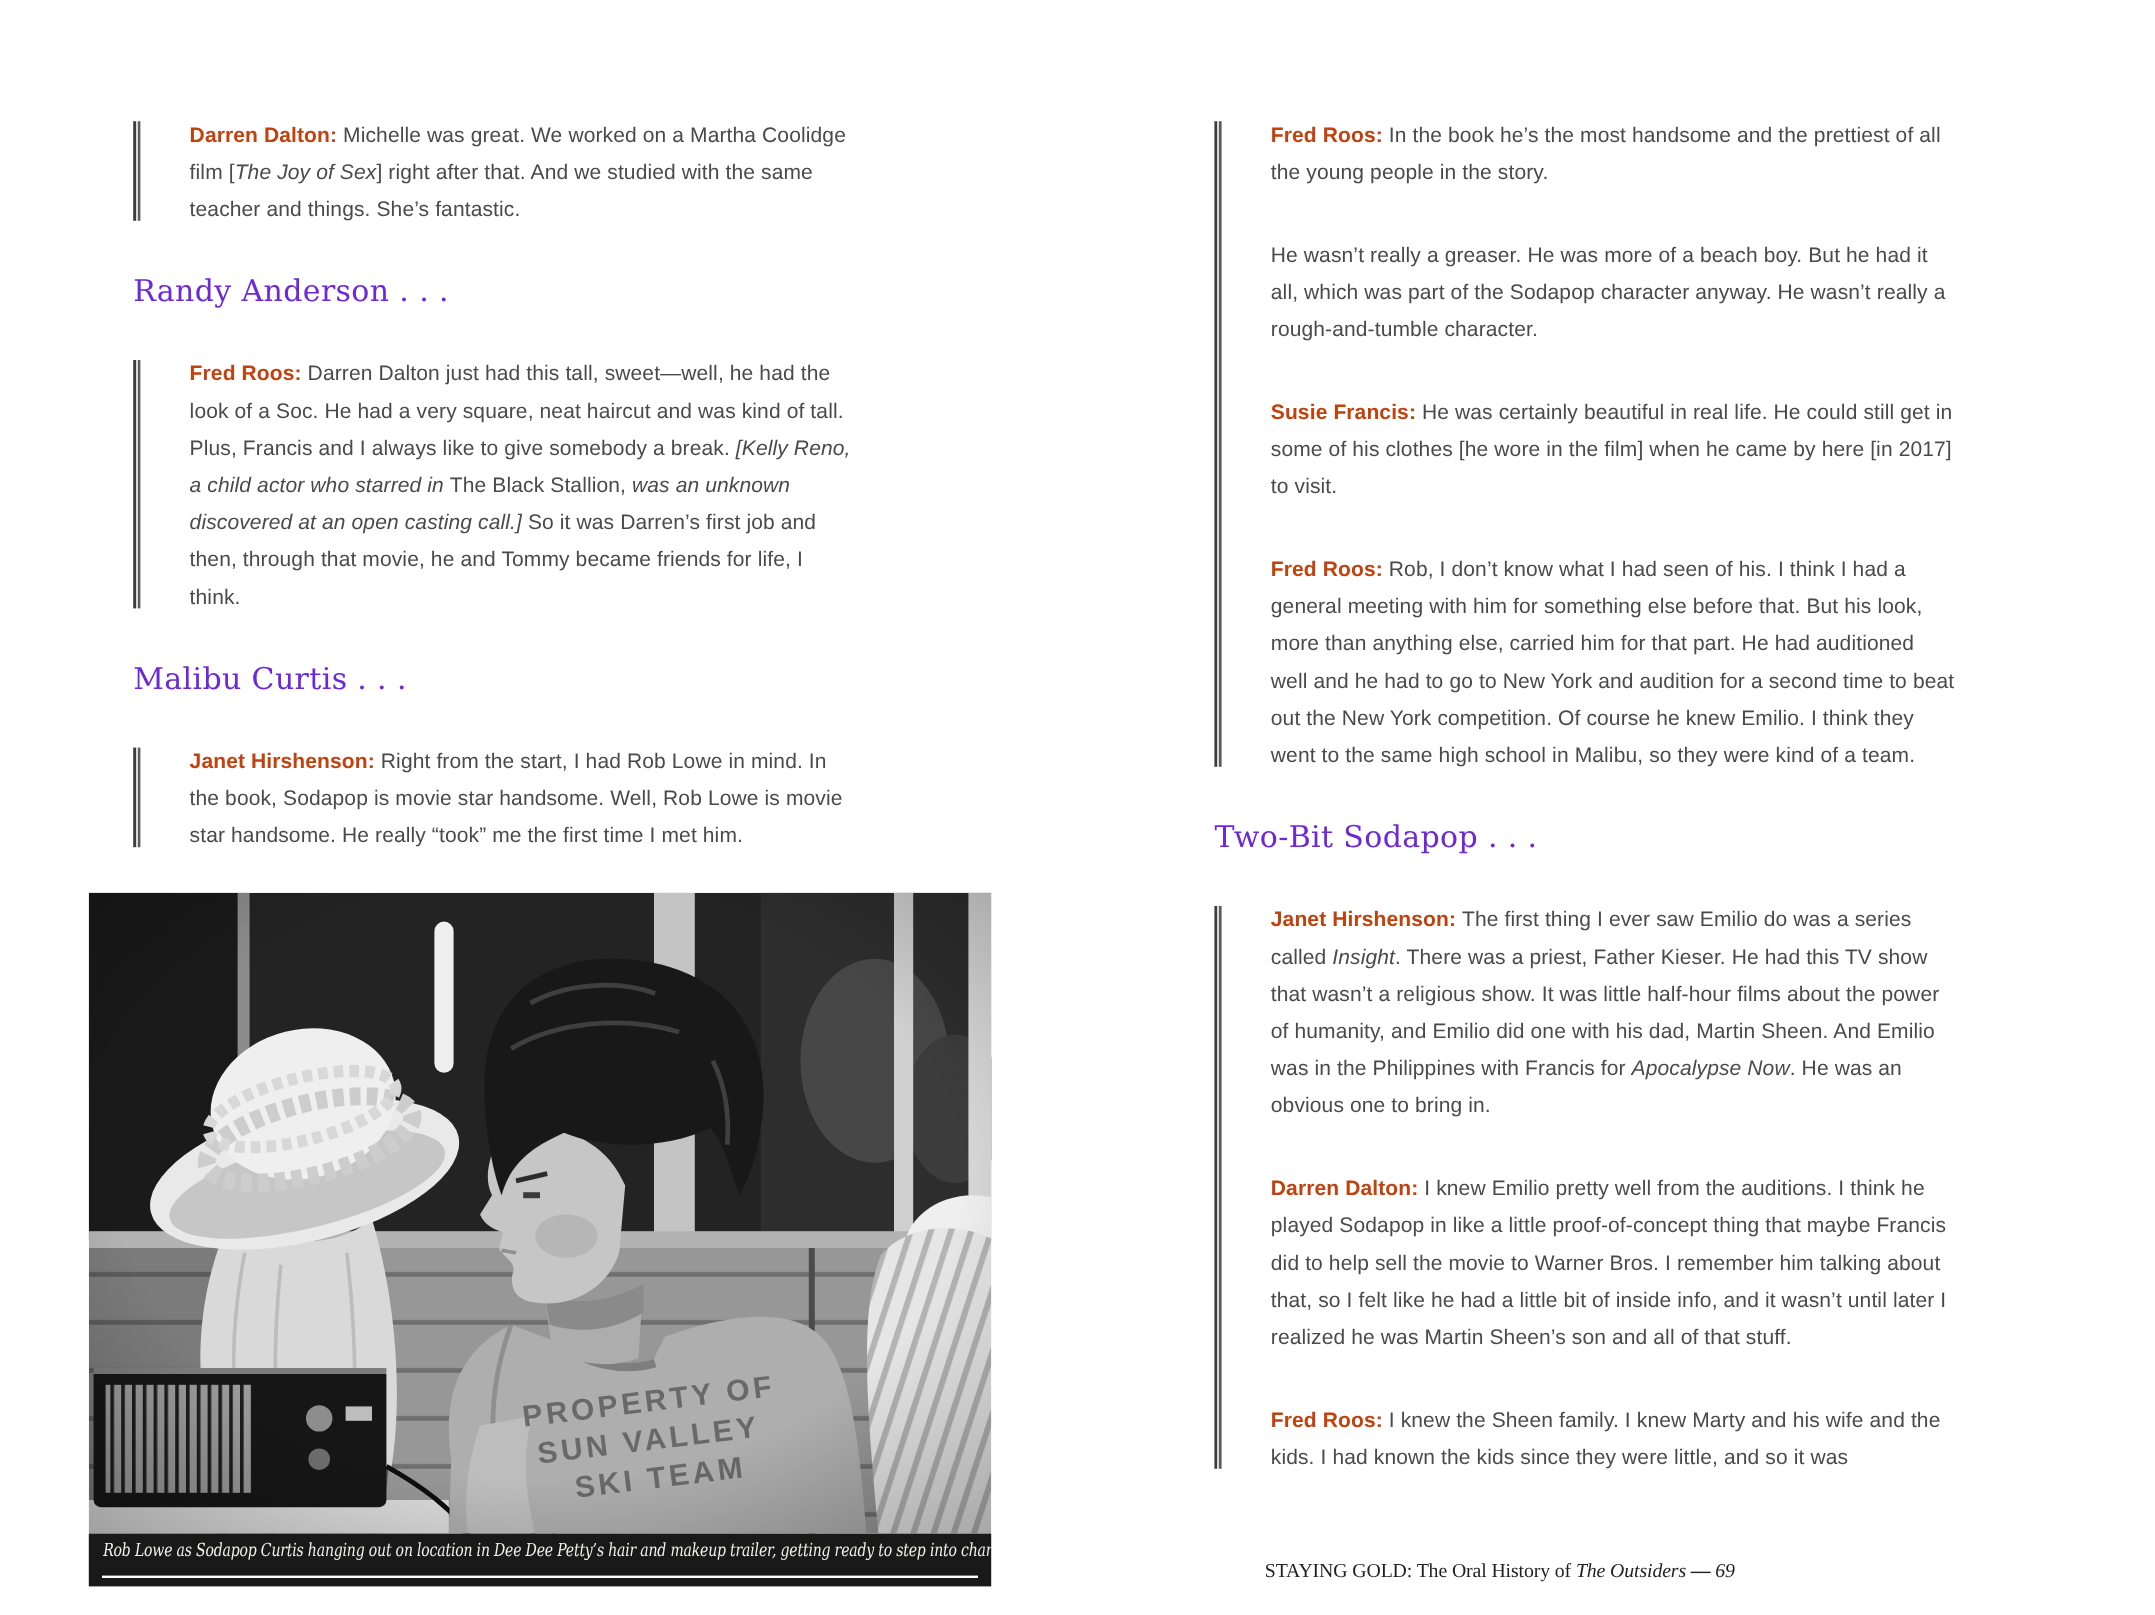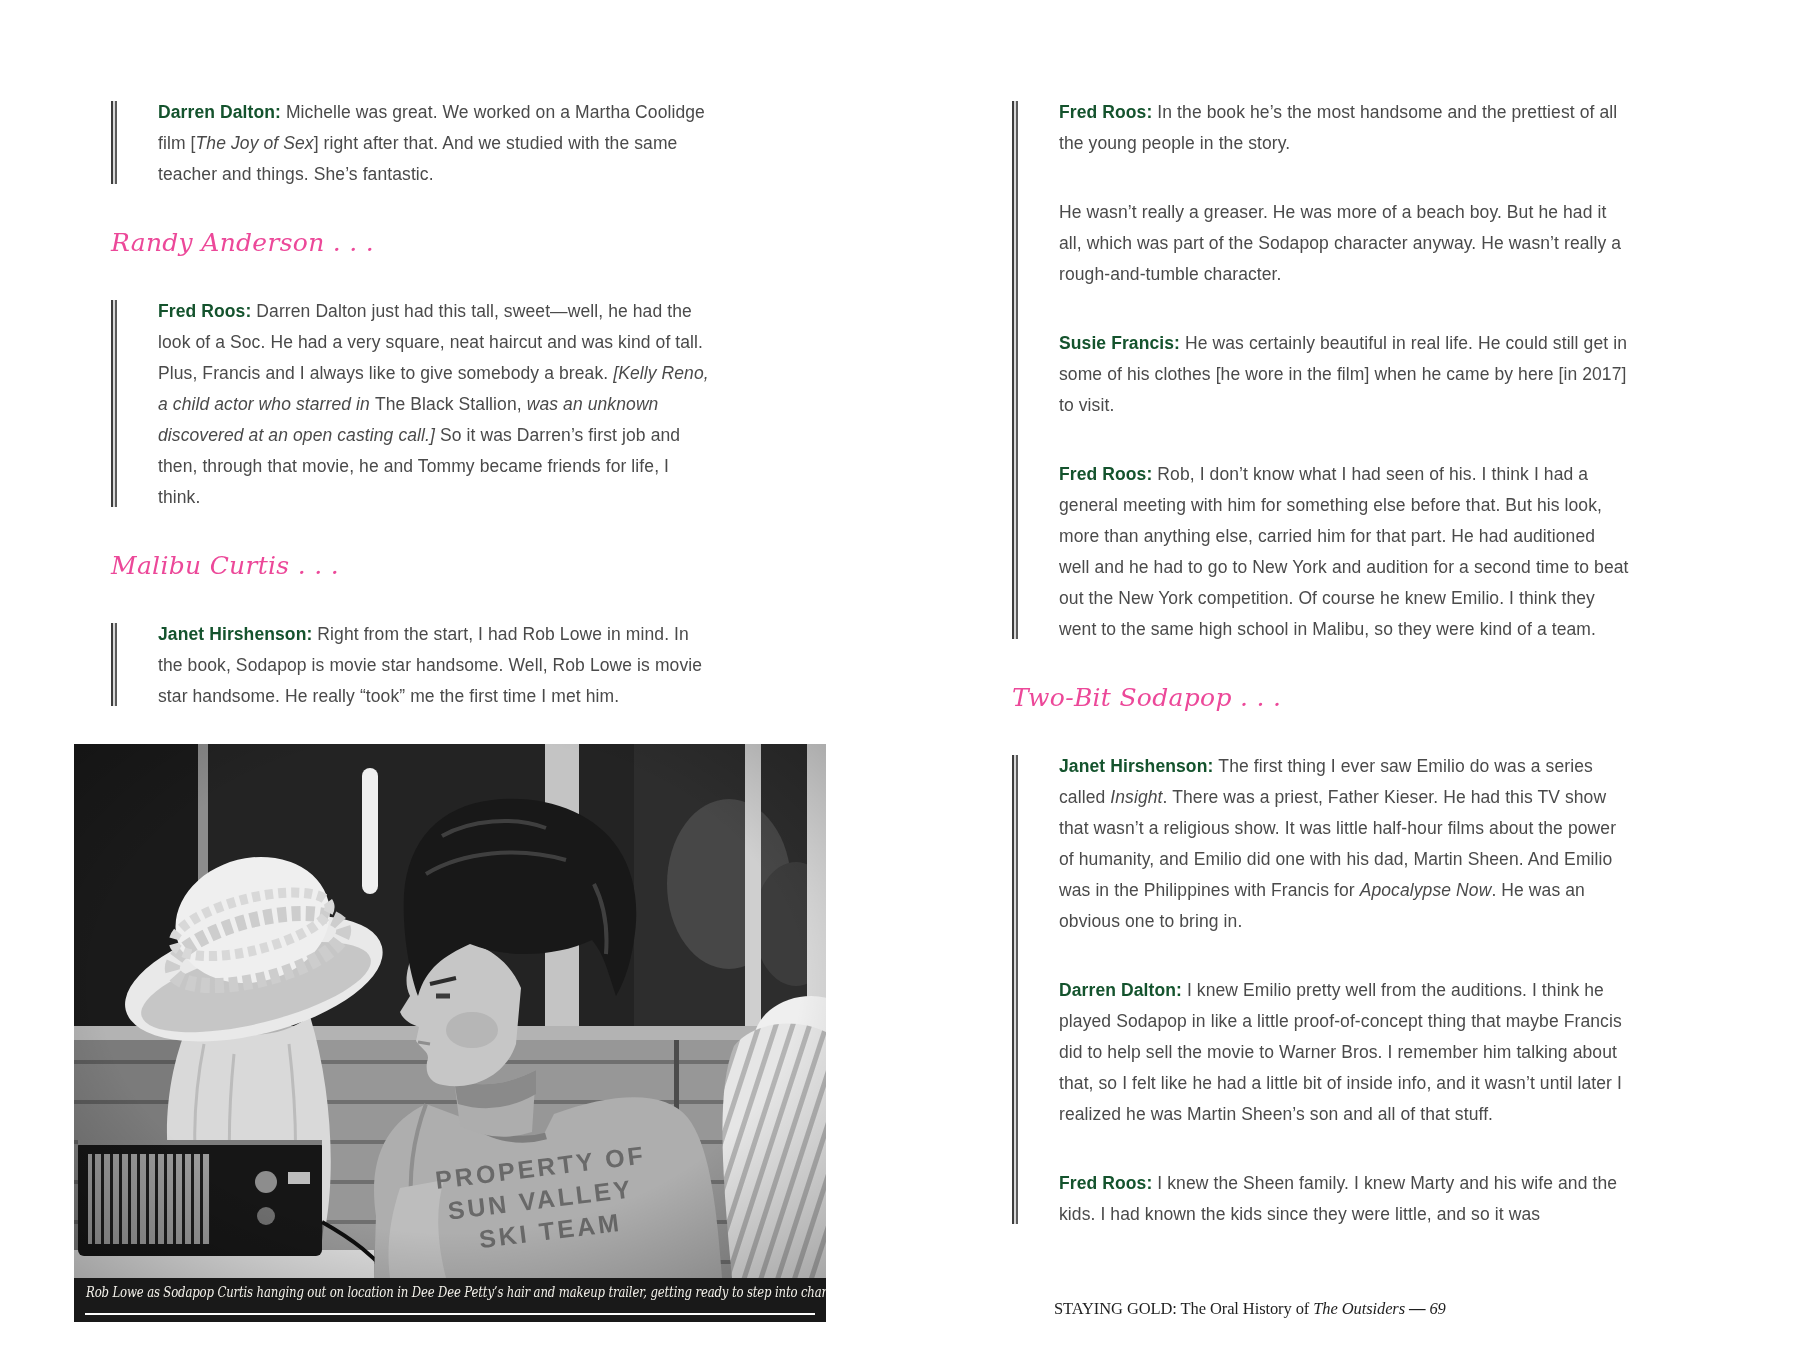--- a/index.html
+++ b/index.html
@@ -8,24 +8,24 @@
 
   .col{position:absolute;top:97px;}
   .col-left{left:111px;width:600px;}
   .col-right{left:1012px;width:618px;}
 
   .quote-group{position:relative;padding-left:47px;margin:0 0 38px 0;}
   .quote-group::before{content:"";position:absolute;left:0;top:4px;bottom:6px;width:6px;
        background:linear-gradient(90deg,#3d3d3d 0 2px,#d8d8d8 2px 4px,#5c5c5c 4px 6px);}
   .quote{font-size:17.5px;line-height:31px;margin:0 0 38px 0;letter-spacing:.1px;color:#4a4a4a;}
   .quote:last-child{margin-bottom:0;}
-  .speaker{color:#14532d;font-weight:bold;}
+  .speaker{color:#c2410c;font-weight:bold;}
 
-  .colhead{font-family:"DejaVu Serif","Liberation Serif",serif;font-style:italic;
-       font-size:25px;line-height:30px;color:#ec4899;margin:0 0 38px 0;letter-spacing:.3px;}
+  .colhead{font-family:"DejaVu Serif","Liberation Serif",serif;
+       font-size:25px;line-height:30px;color:#6d28d9;margin:0 0 38px 0;letter-spacing:.3px;}
 
   .photo-figure{position:absolute;left:74px;top:744px;width:752px;margin:0;}
   .photo-figure svg{display:block;}
   .caption-bar{position:relative;height:44px;background:#191919;overflow:hidden;}
   .caption-text{position:absolute;left:12px;top:5px;white-space:nowrap;display:inline-block;
        font-family:"DejaVu Serif","Liberation Serif",serif;font-style:italic;
        font-size:15px;letter-spacing:-.2px;color:#f3f1ea;
        transform:scaleX(.78);transform-origin:0 0;}
   .caption-rule{position:absolute;left:11px;right:11px;bottom:7px;height:2px;background:#fdfdfd;}
 

